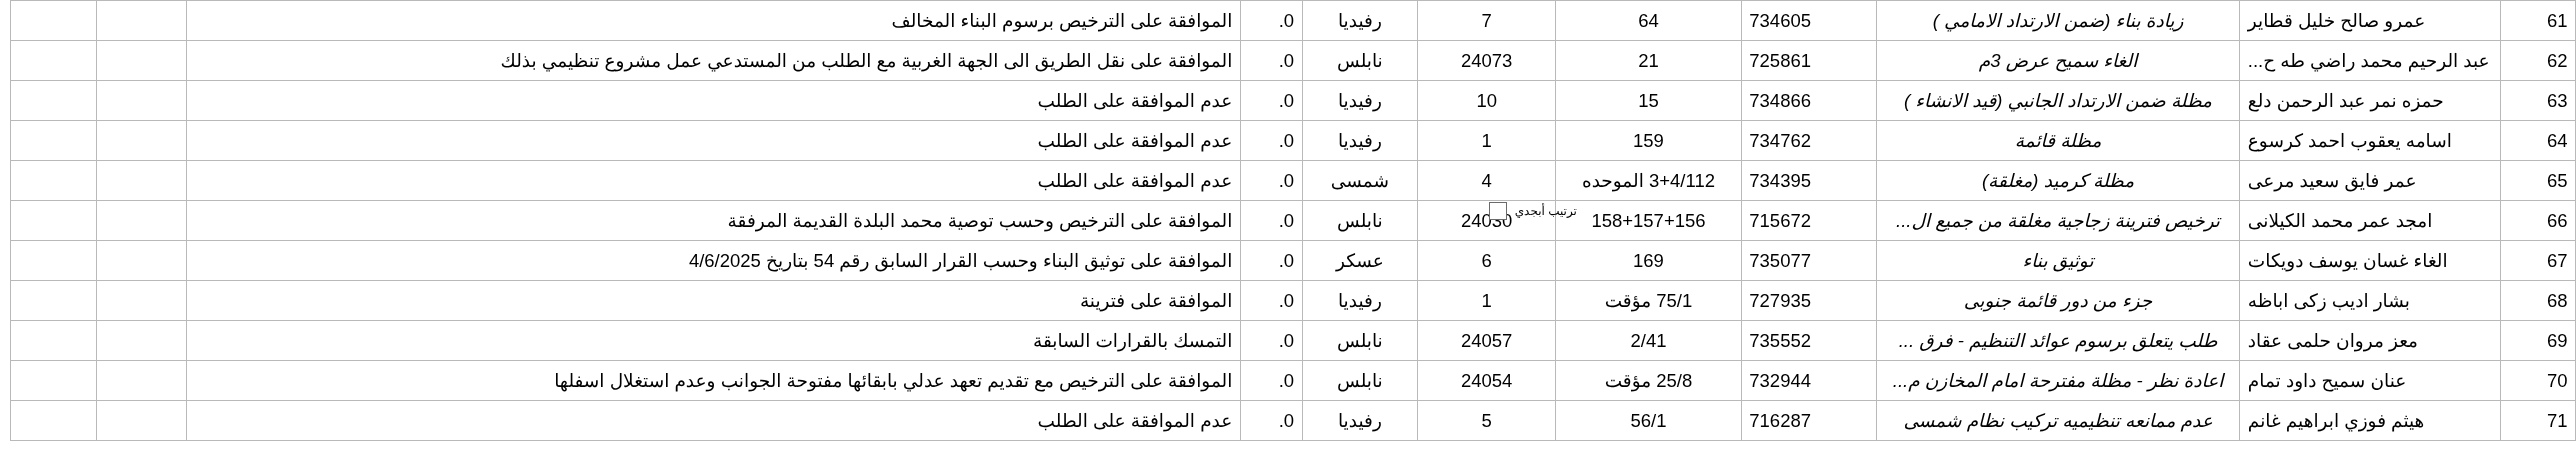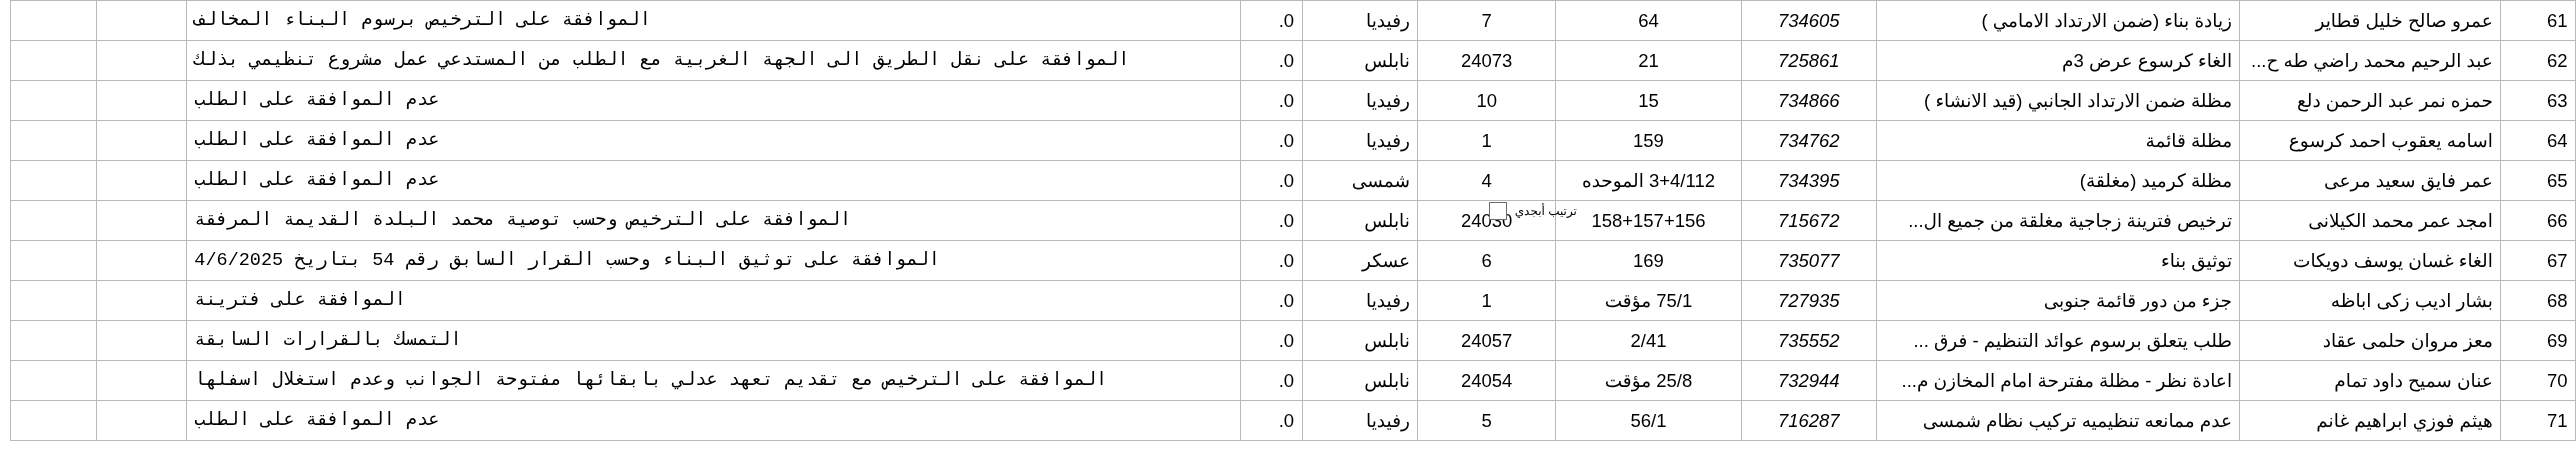--- a/index.html
+++ b/index.html
@@ -34,28 +34,28 @@
     height: 39px;
     font-size: 18.5px;
     line-height: 1.15;
     vertical-align: middle;
     white-space: nowrap;
     overflow: hidden;
     background: #ffffff;
   }
   
   .c-num      { width: 59px;  }
-  .c-name     { width: 245px; text-align: right; }
-  .c-subject  { width: 348px; text-align: right; }
-  .c-ref      { width: 119px; text-align: center; font-style: italic; }
+  .c-name     { width: 245px; text-align: left; }
+  .c-subject  { width: 348px; text-align: center; font-style: italic; }
+  .c-ref      { width: 119px; text-align: left; }
   .c-plot     { width: 170px; text-align: center; }
   .c-basin    { width: 122px; text-align: center; }
-  .c-region   { width: 100px; }
+  .c-region   { width: 100px; text-align: center; }
   .c-zero     { width: 46px;  text-align: right; padding-left: 3px; padding-right: 4.4px; }
-  .c-decision { width: 1038px; text-align: left; padding-right: 10.4px; font-family: Liberation Mono, monospace; }
+  .c-decision { width: 1038px; text-align: right; padding-right: 10.4px; }
 
   
   .c-empty-a  { width: 74px; }
   .c-empty-b  { width: 70px; }
 
   .row-tall td { height: 39px; }
 
   .chk-wrap {
     position: absolute;
     left: 1489px;
@@ -93,21 +93,21 @@
         <td class="c-region">رفيديا</td>
         <td class="c-zero">0.</td>
         <td class="c-decision">الموافقة على الترخيص برسوم البناء المخالف</td>
         <td class="c-empty-a"></td>
         <td class="c-empty-b"></td>
       </tr>
 
       <tr class="row-tall">
         <td class="c-num">62</td>
         <td class="c-name">عبد الرحيم محمد راضي طه ح...</td>
-        <td class="c-subject">الغاء كرسوع عرض 3م</td>
+        <td class="c-subject">الغاء سميح عرض 3م</td>
         <td class="c-ref">725861</td>
         <td class="c-plot">21</td>
         <td class="c-basin">24073</td>
         <td class="c-region">نابلس</td>
         <td class="c-zero">0.</td>
         <td class="c-decision">الموافقة على نقل الطريق الى الجهة الغربية مع الطلب من المستدعي عمل مشروع تنظيمي بذلك</td>
         <td class="c-empty-a"></td>
         <td class="c-empty-b"></td>
       </tr>
 

